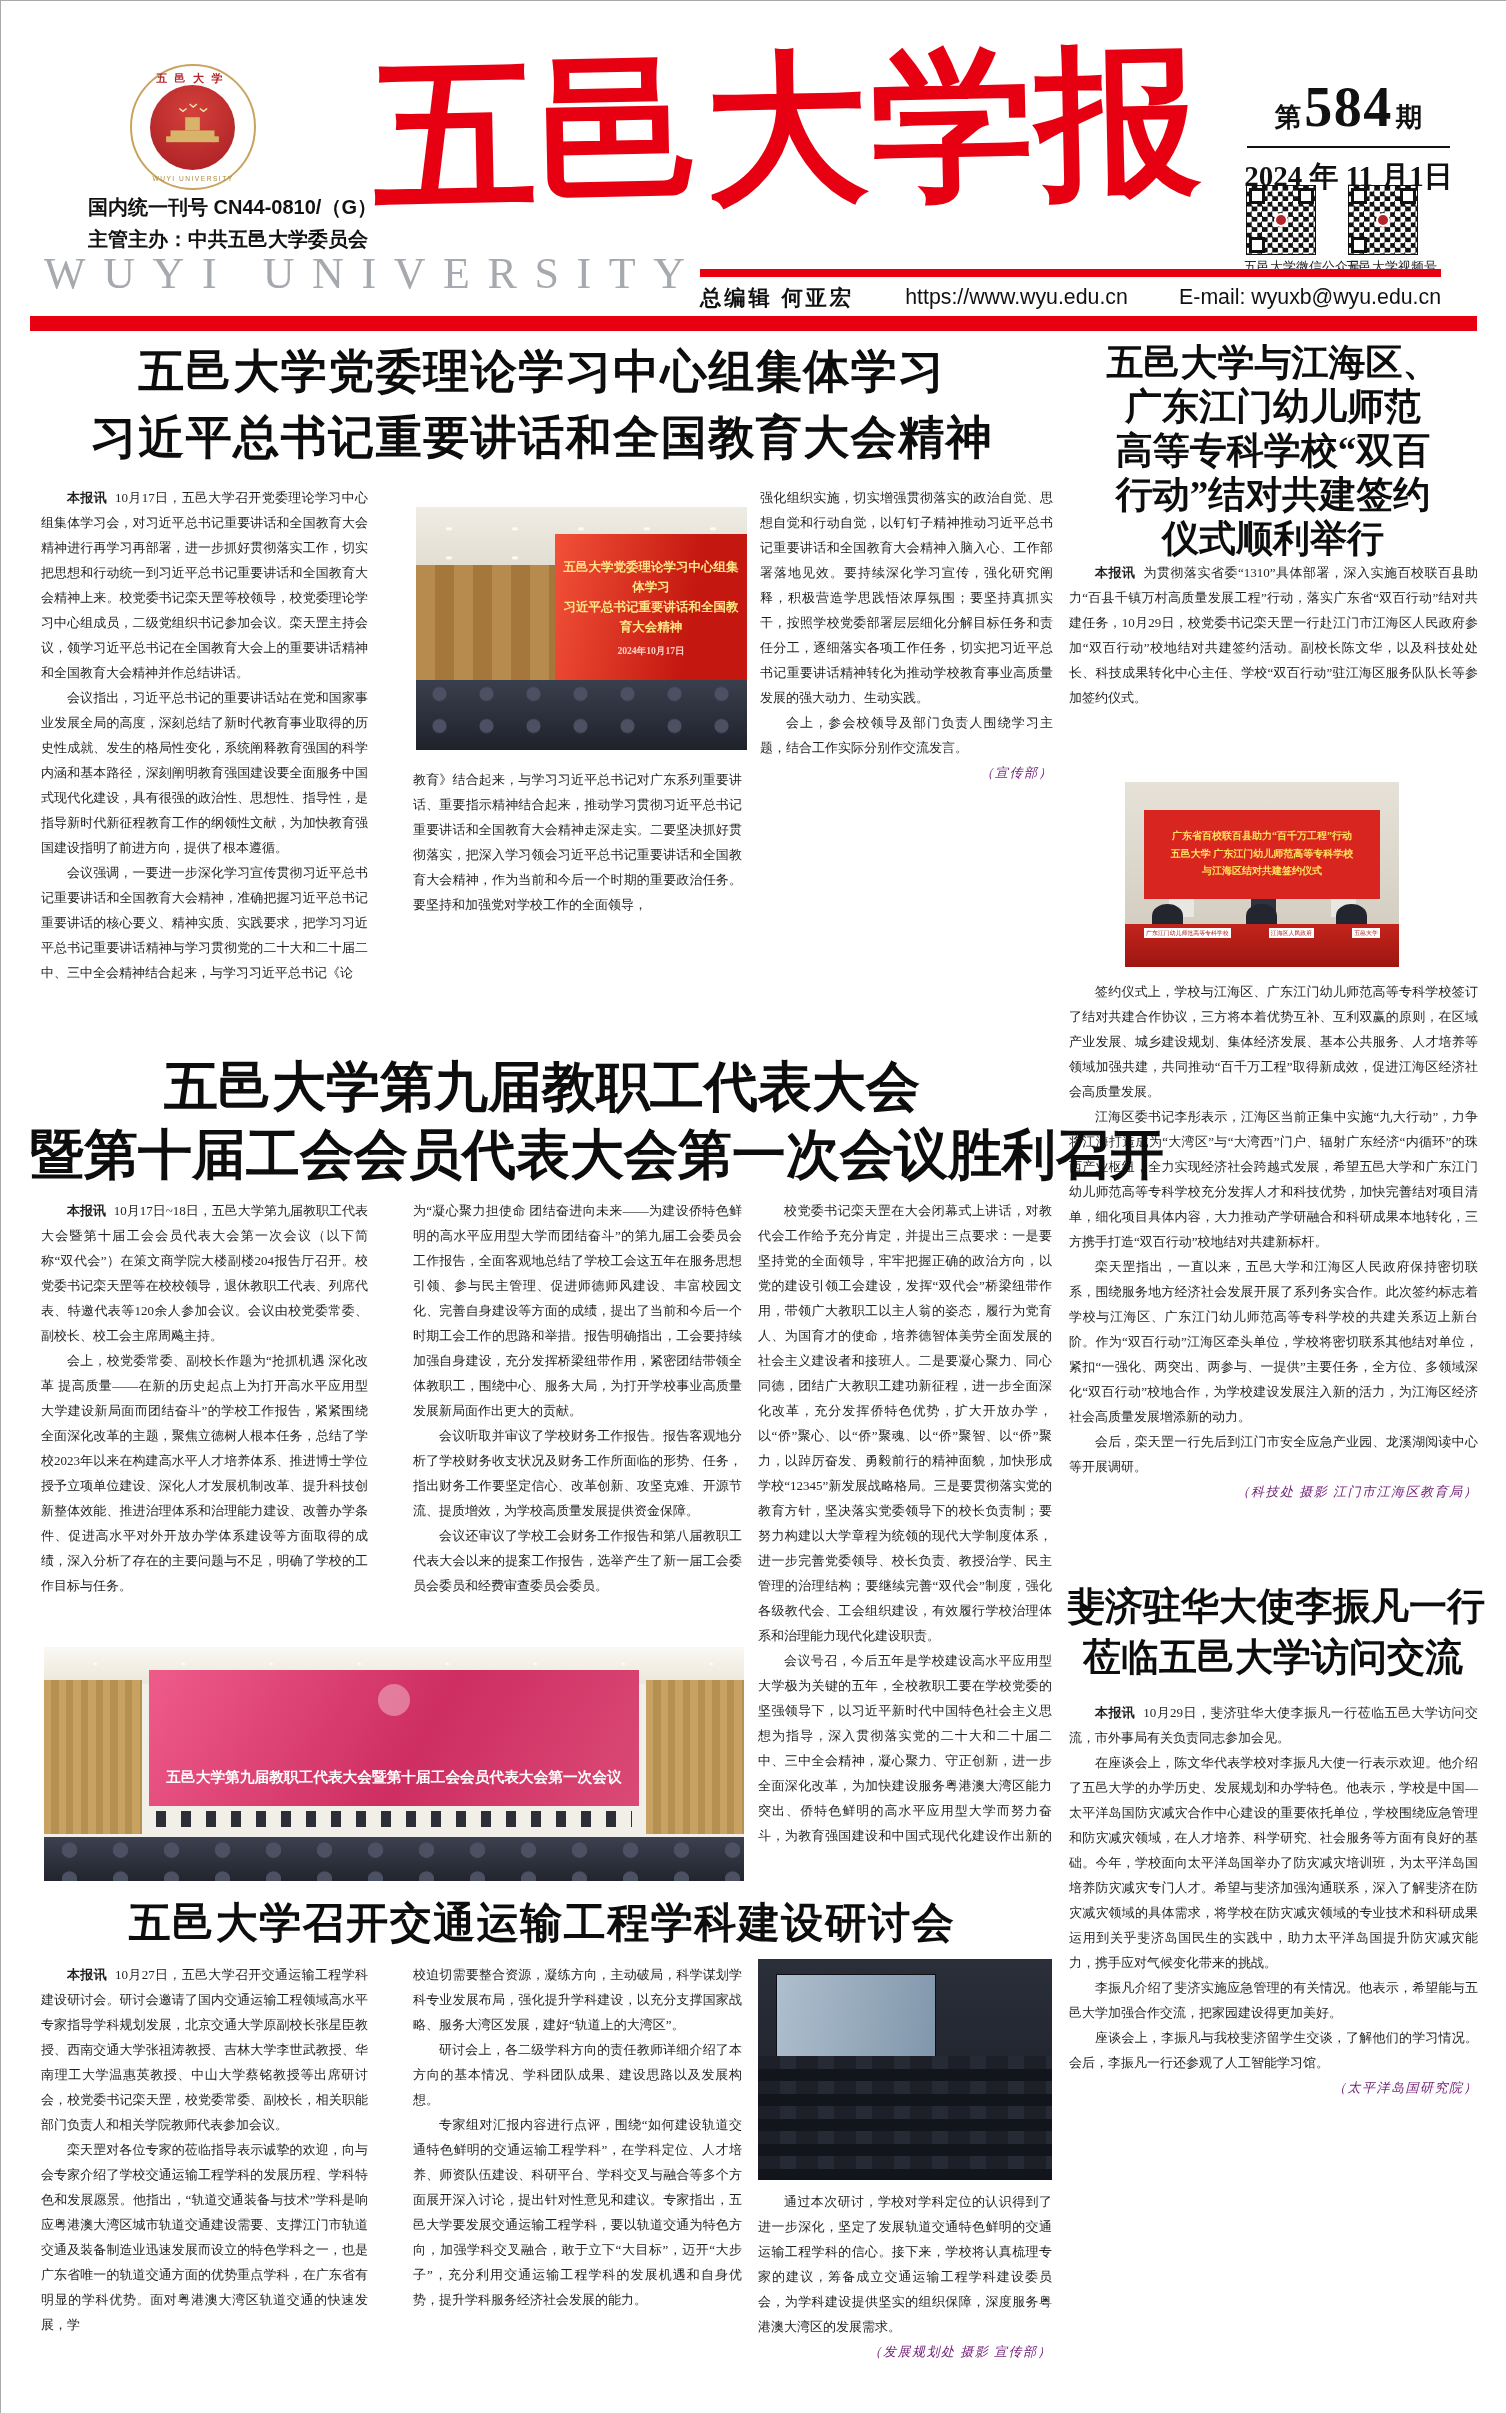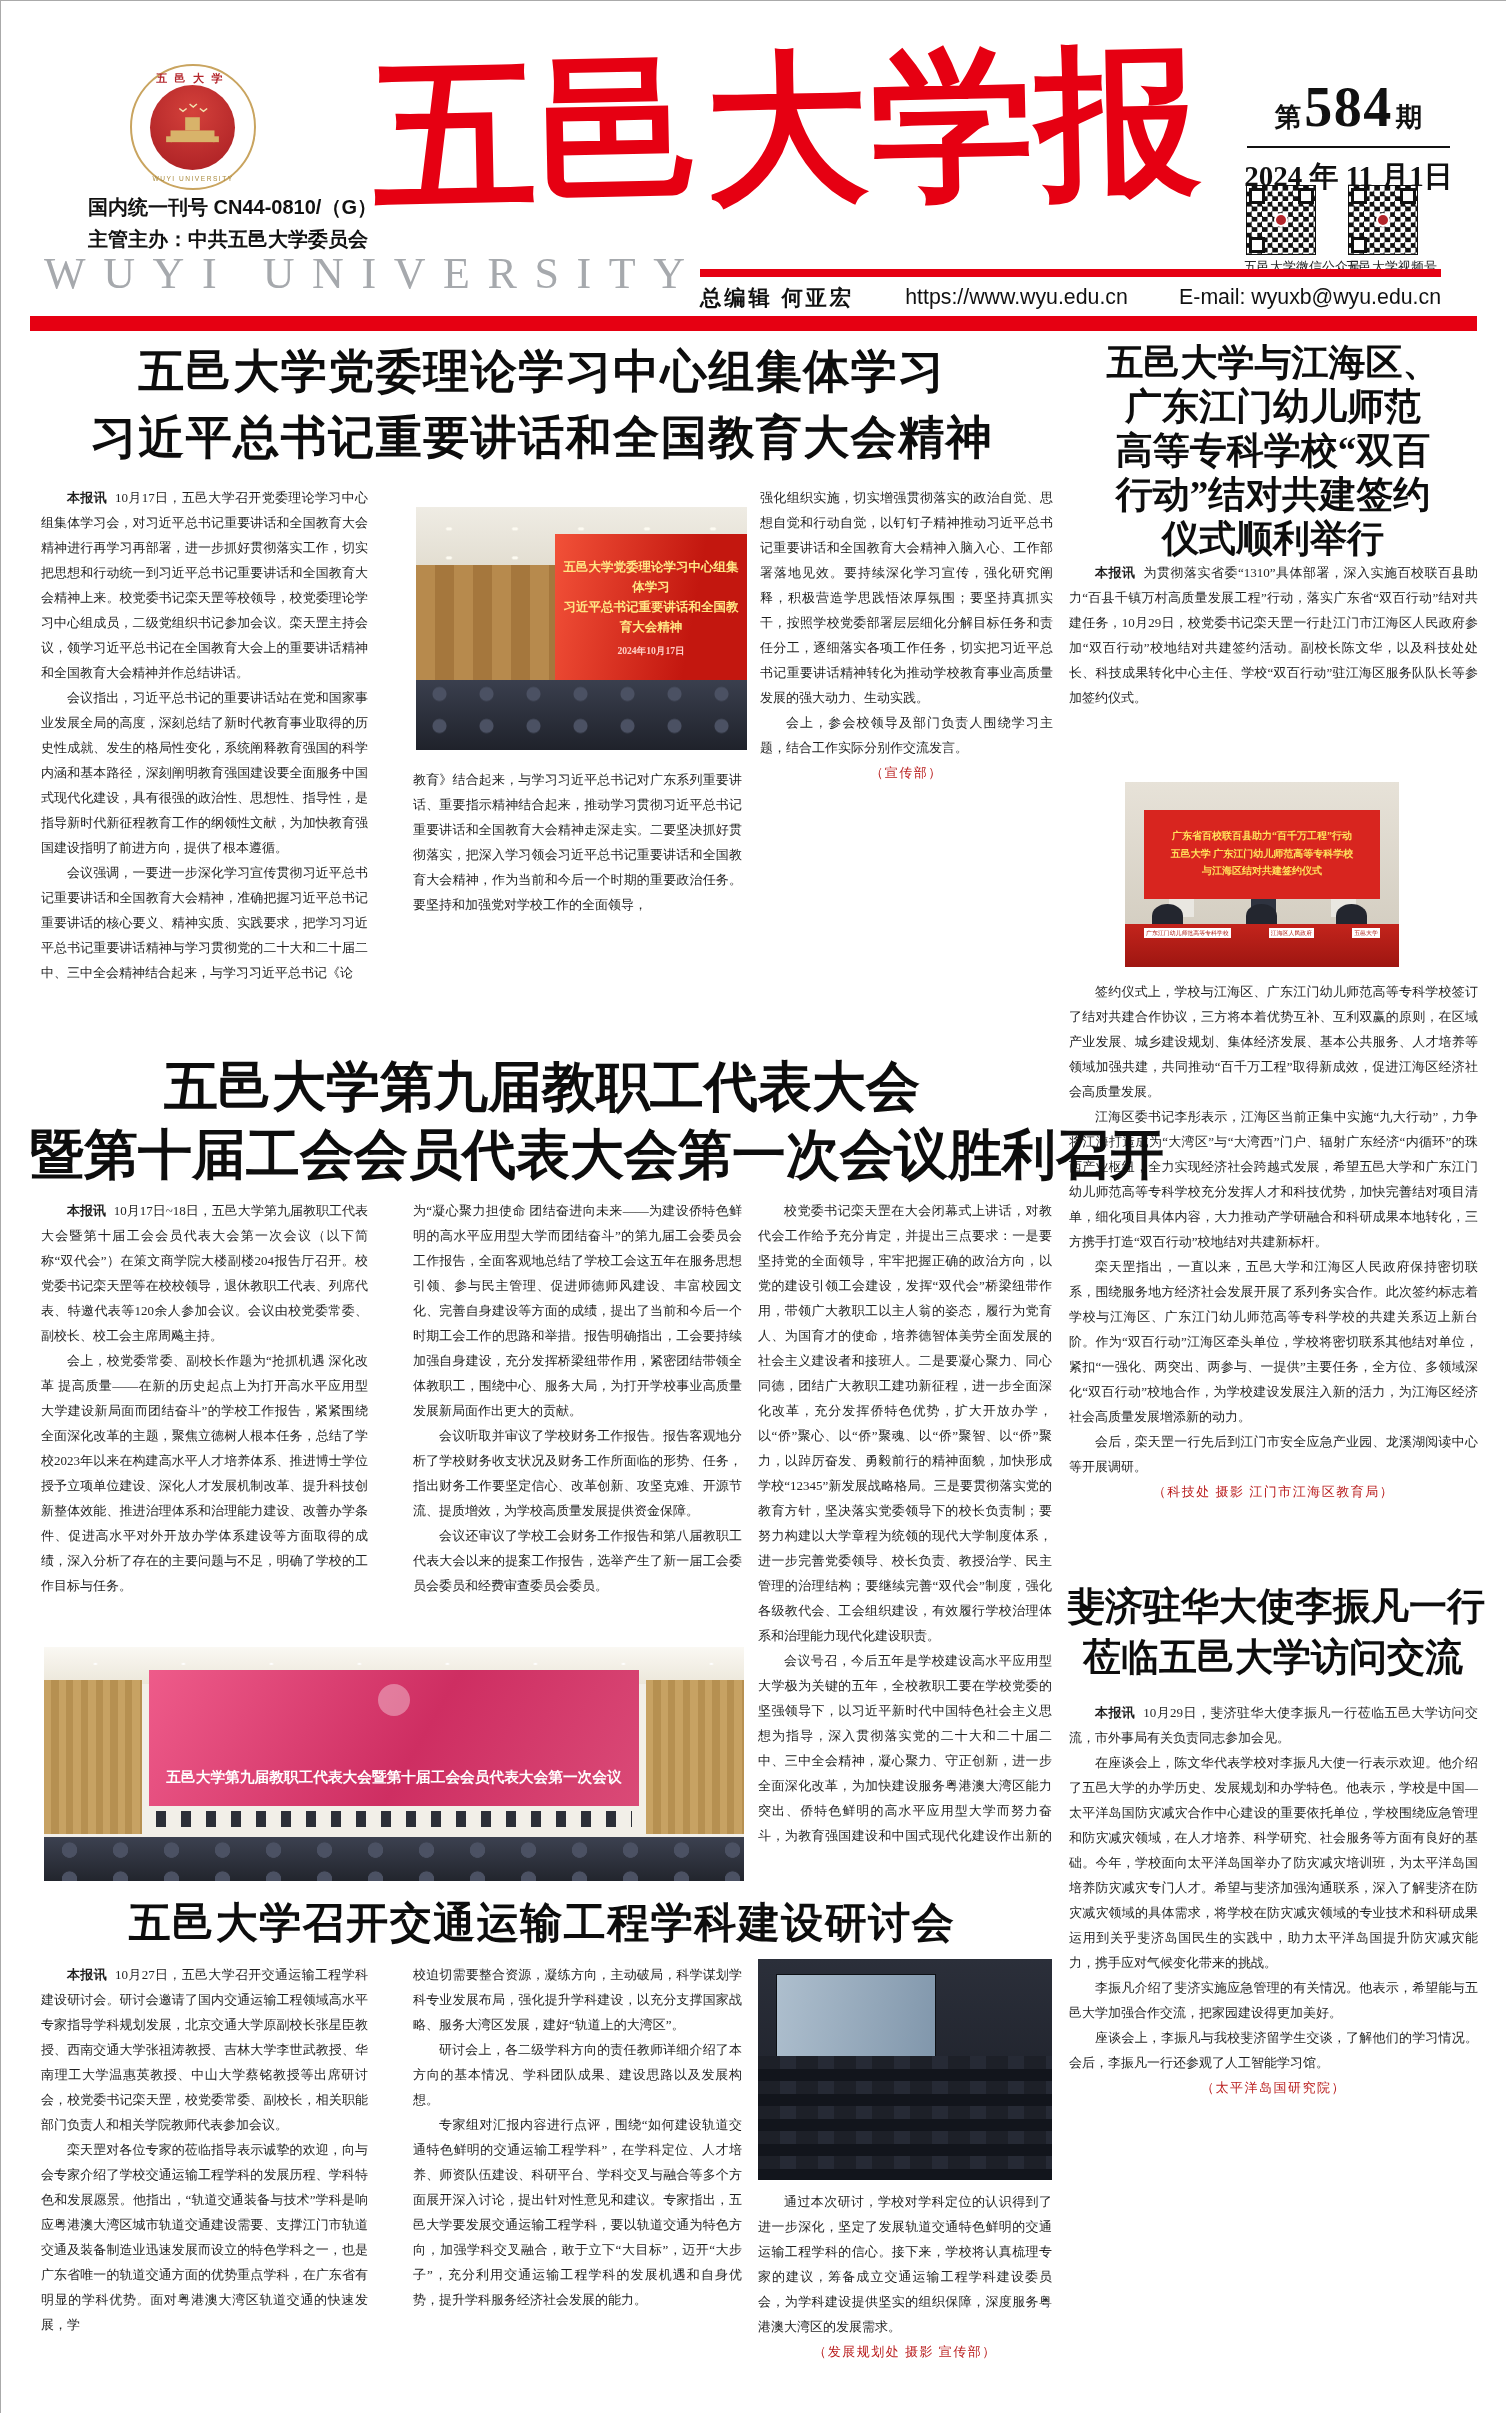--- a/index.html
+++ b/index.html
@@ -52,21 +52,21 @@
   .hl-block .hl{white-space:nowrap;}
   #a1hl{left:29px;top:338px;width:1024px;font-size:46px;line-height:66px;letter-spacing:1.5px;}
   #a2hl{left:1066px;top:340px;width:412px;font-size:37px;line-height:44px;}
   #a3hl{left:29px;top:1052px;width:1024px;font-size:54px;line-height:68px;}
   #a4hl{left:29px;top:1893px;width:1024px;font-size:42px;line-height:59px;letter-spacing:1.5px;}
   #a5hl{left:1066px;top:1580px;width:412px;font-size:38px;line-height:51px;}
   
   .col{position:absolute;overflow:hidden;text-align:justify;font-size:13px;line-height:25px;color:#1f1f1f;}
   .col p{margin:0;text-indent:2em;}
   .col p.cont{text-indent:0;}
-  .col p.credit{text-align:center;text-indent:0;letter-spacing:1.5px;color:#b91c1c;}
+  .col p.credit{text-align:right;text-indent:0;letter-spacing:1.5px;color:#701a75;font-style:italic;}
   .col b.lead{font-family:"Liberation Sans",sans-serif;font-weight:bold;margin-right:4.4px;}
   #a1c1{left:40px;top:484px;width:327px;height:543px;}
   #a1c2{left:412px;top:766px;width:329px;height:259px;}
   #a1c3{left:759px;top:484px;width:293px;height:546px;}
   #a2p1{left:1068px;top:559px;width:409px;height:218px;}
   #a2rest{left:1068px;top:978px;width:409px;height:582px;}
   #a3c1{left:40px;top:1197px;width:327px;height:441px;}
   #a3c2{left:412px;top:1197px;width:329px;height:441px;}
   #a3c3{left:757px;top:1197px;width:294px;height:649px;}
   #a4c1{left:40px;top:1961px;width:327px;height:438px;}

